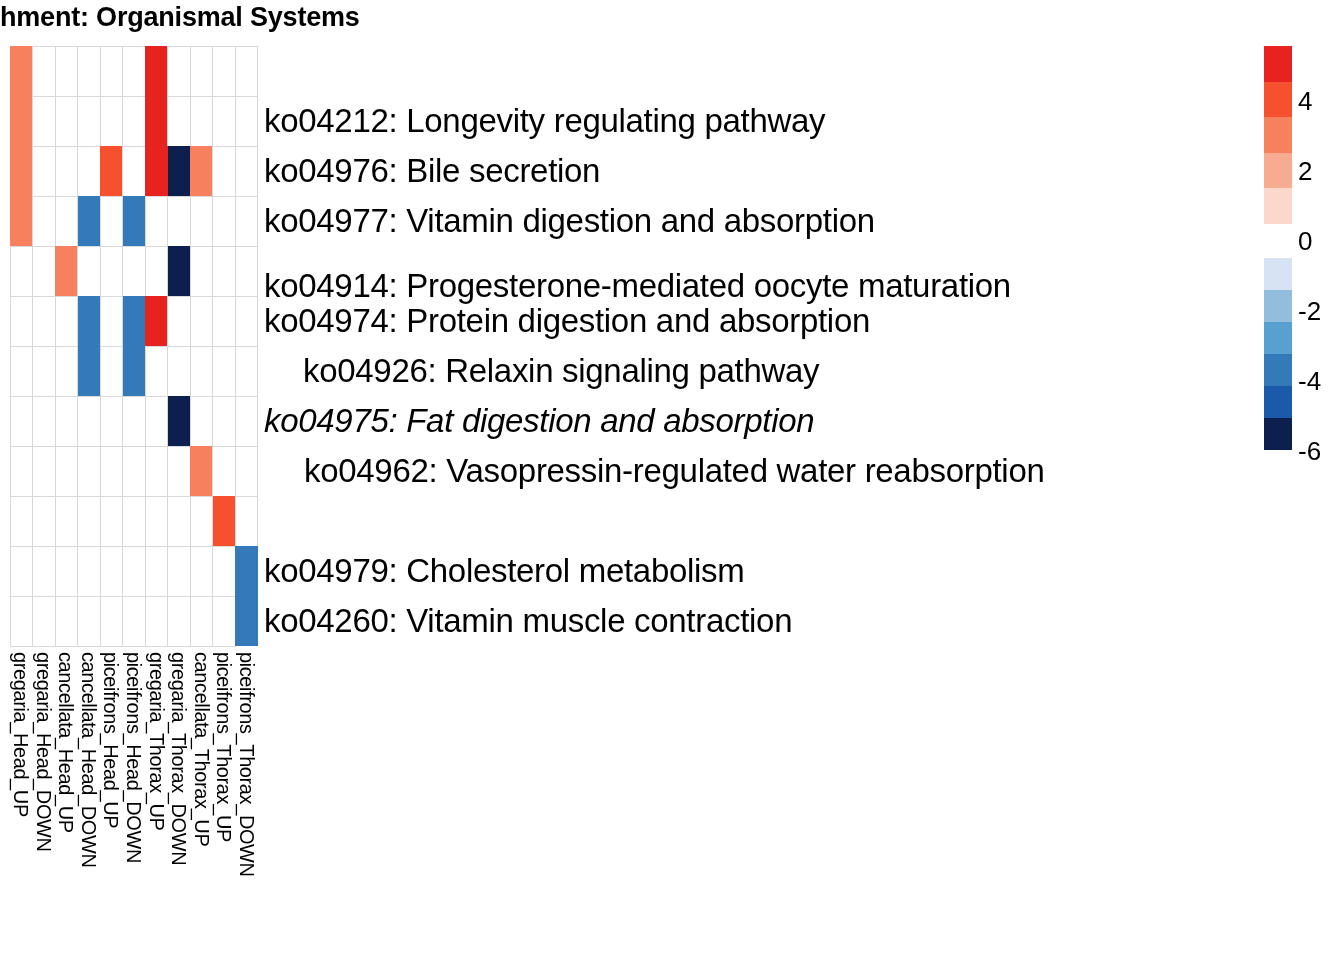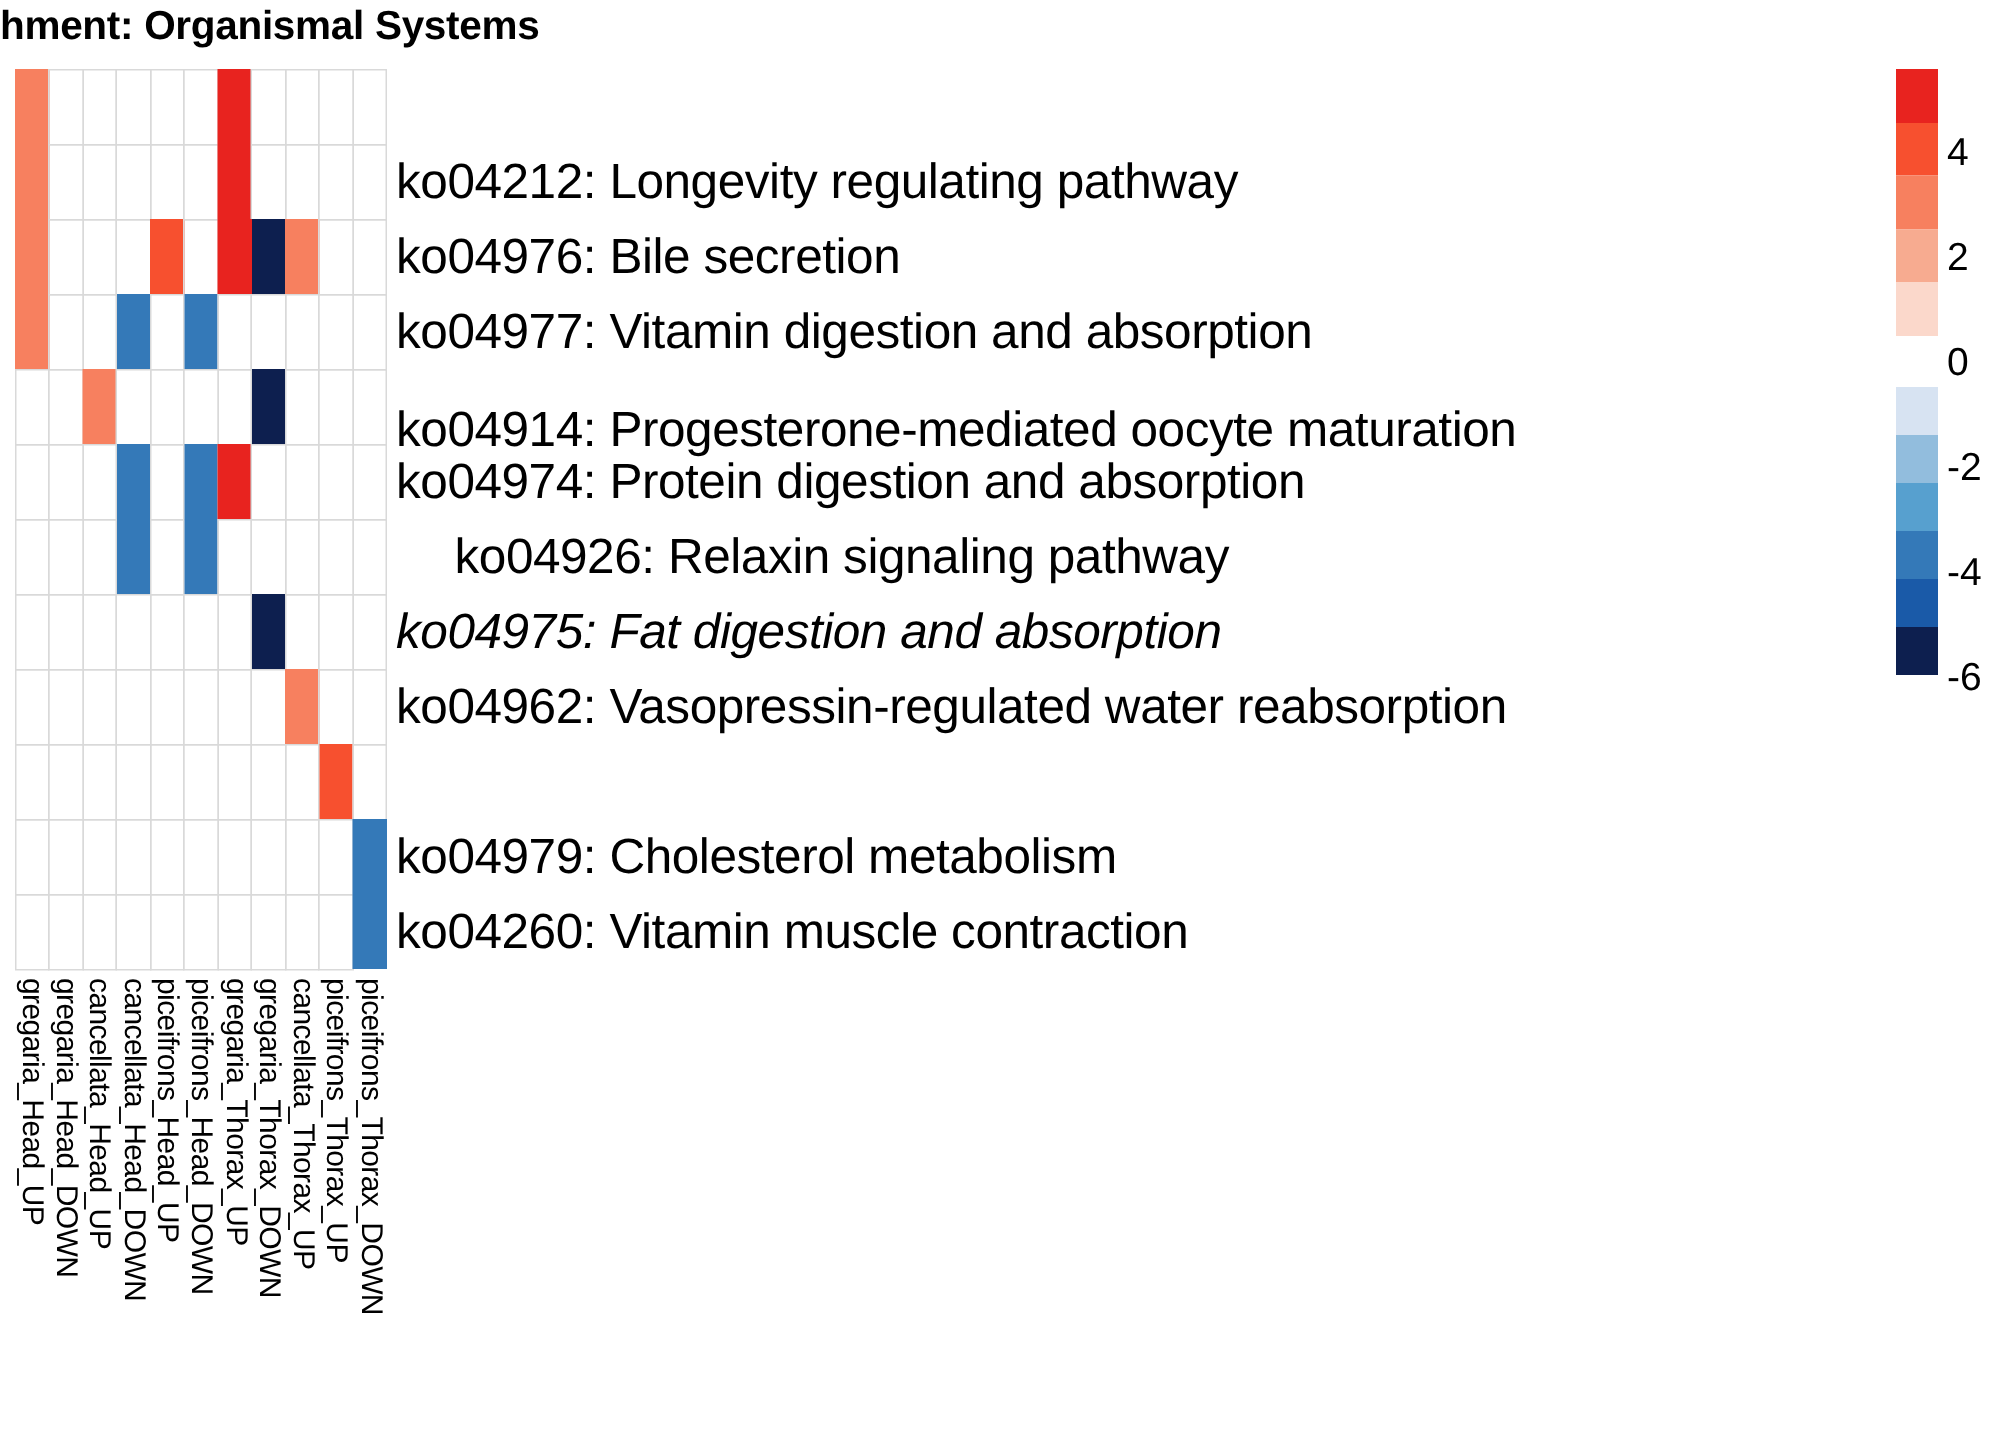--- a/index.html
+++ b/index.html
@@ -261,21 +261,21 @@
   </div>
 
 <div id="row-labels">
     <div class="row-label" style="top: 50px;">ko04212: Longevity regulating pathway</div>
     <div class="row-label" style="top: 100px;">ko04976: Bile secretion</div>
     <div class="row-label" style="top: 150px;">ko04977: Vitamin digestion and absorption</div>
     <div class="row-label" style="top: 200px; margin-top: 15px;">ko04914: Progesterone-mediated oocyte maturation</div>
     <div class="row-label" style="top: 250px;">ko04974: Protein digestion and absorption</div>
     <div class="row-label" style="top: 300px; margin-left: 39px;">ko04926: Relaxin signaling pathway</div>
     <div class="row-label" style="top: 350px; font-style: italic;">ko04975: Fat digestion and absorption</div>
-    <div class="row-label" style="top: 400px;">ko04962: Vasopressin-regulated water reabsorption</div>
+    <div class="row-label" style="top: 400px; margin-left: 40px;">ko04962: Vasopressin-regulated water reabsorption</div>
     <div class="row-label" style="top: 500px;">ko04979: Cholesterol metabolism</div>
     <div class="row-label" style="top: 550px;">ko04260: Vitamin muscle contraction</div>
   </div>
 
 <div id="col-labels">
     <div class="col-label-slot" style="left: 0px;">
       <span class="col-label-text">gregaria_Head_UP</span>
     </div>
     <div class="col-label-slot" style="left: 22.5455px;">
       <span class="col-label-text">gregaria_Head_DOWN</span>

